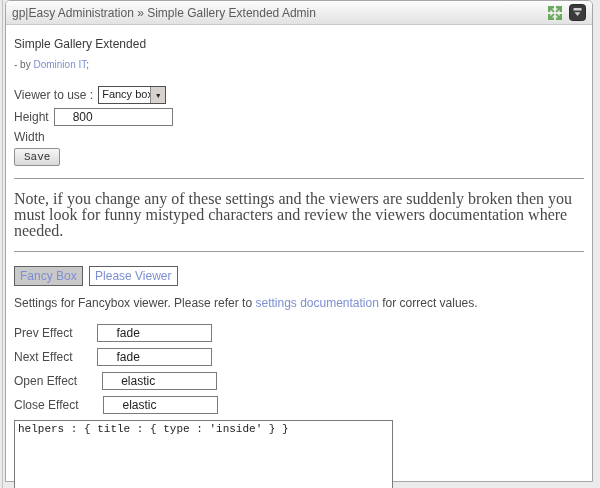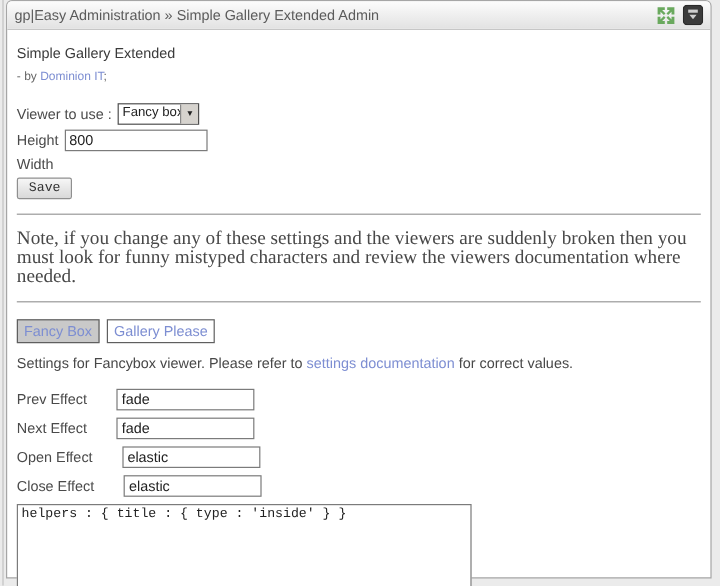--- a/index.html
+++ b/index.html
@@ -42,21 +42,21 @@
     border:1px solid #4f4f4f; background:#fff; cursor:default; user-select:none;
   }
   .fake-select .sel-val { flex:1; padding:1px 3px; font-size:11px; color:#222; white-space:nowrap; overflow:hidden; }
   .fake-select .sel-arrow {
     width:15px; background:#d6d3ce; border-left:1px solid #8a8a8a;
     display:flex; align-items:center; justify-content:center;
     font-size:7px; color:#222;
   }
 
   input.txt {
-    width:119px; height:18px; border:1px solid #7b7b7b; padding:1px 3px;
+    width:119px; height:18px; border:1px solid #7b7b7b; padding:1px 18px;
     font-family:"Liberation Sans", sans-serif; font-size:12px; color:#222; background:#fff;
   }
   input.txt.effect { width:115px; }
 
   button.save {
     margin:0 0 0 0; padding:2px 9px; font-size:11px; color:#333;
     font-family:Liberation Mono, monospace;
     background:linear-gradient(#f6f6f6,#d9d9d9);
     border:1px solid #8f8f8f; border-radius:2px; cursor:pointer;
   }
@@ -141,21 +141,21 @@
     <button class="save">Save</button>
 
     <hr class="divider">
 
     <p class="note">Note, if you change any of these settings and the viewers are suddenly broken then you must look for funny mistyped characters and review the viewers documentation where needed.</p>
 
     <hr class="divider">
 
     <div class="tabs">
       <a class="tab active">Fancy Box</a>
-      <a class="tab">Gallery Please</a>
+      <a class="tab">Please Viewer</a>
     </div>
 
     <p class="settings-intro"><span>Settings for Fancybox viewer. Please refer to </span><a class="lnk">settings documentation</a><span> for correct values.</span></p>
 
     <div class="effects">
       <div class="frow">
         <span class="lbl">Prev Effect</span>
         <input class="txt effect" type="text" value="fade" style="">
       </div>
       <div class="frow">

